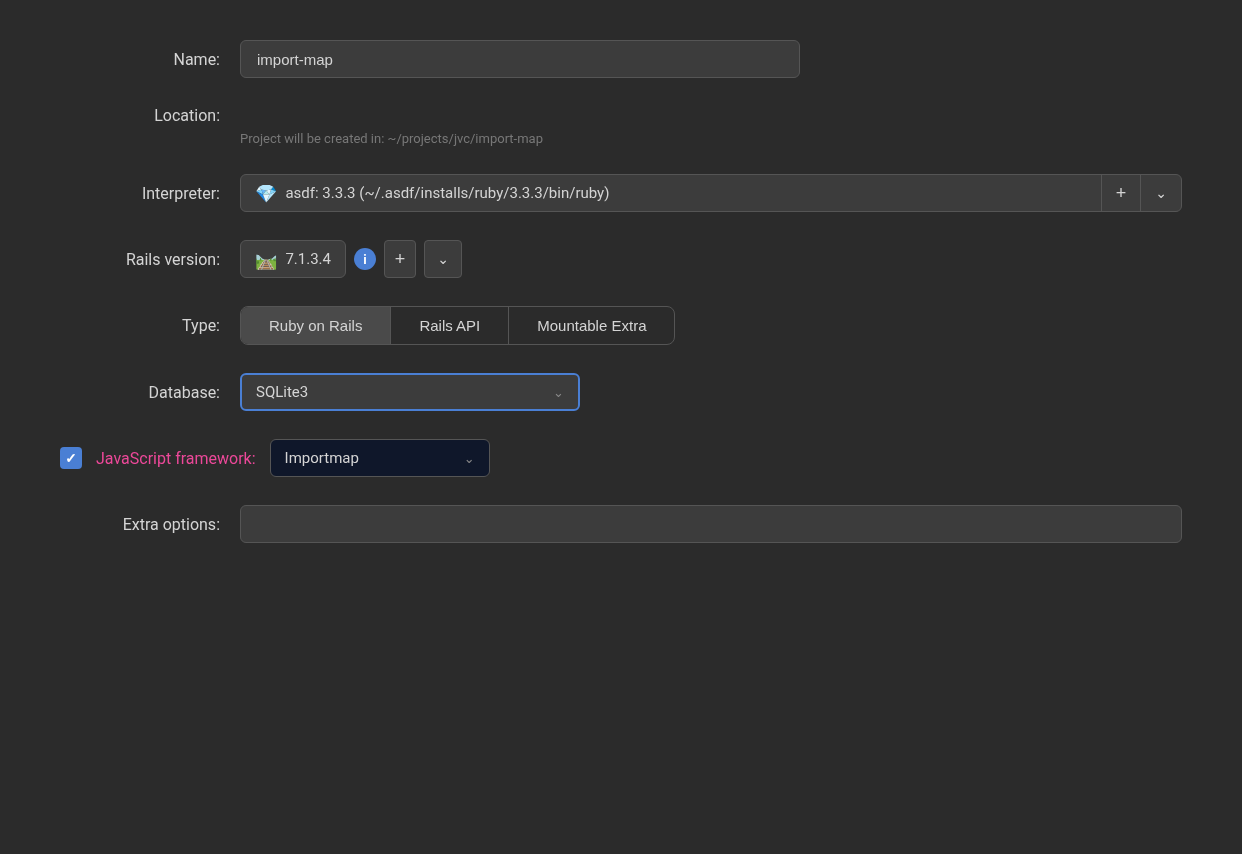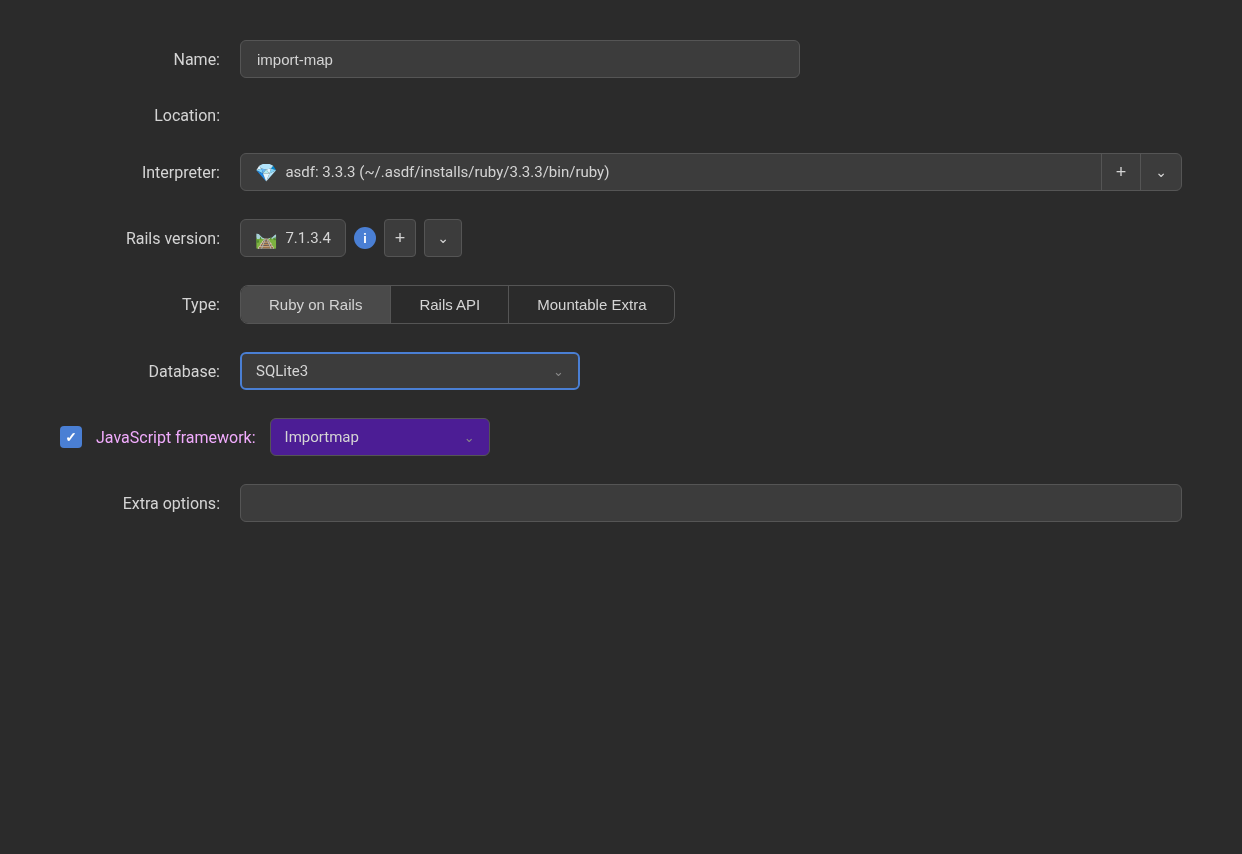--- a/index.html
+++ b/index.html
@@ -284,29 +284,29 @@
     }
 
     .checkmark {
       color: white;
       font-size: 14px;
       font-weight: bold;
     }
 
     .js-framework-label {
       font-size: 16px;
-      color: #f0abfc;
+      color: #ec4899;
     }
 
     .js-framework-dropdown {
       display: flex;
       align-items: center;
       border: 1px solid #555;
       border-radius: 6px;
-      background-color: #4c1d95;
+      background-color: #0f172a;
       height: 38px;
       padding: 0 14px;
       gap: 10px;
       width: 220px;
       cursor: pointer;
     }
 
     .js-framework-text {
       flex: 1;
       font-size: 15px;
@@ -324,20 +324,21 @@
 
   <div class="form-row">
     <label class="form-label">Name:</label>
     <input class="form-input name-input" type="text" value="import-map" style="">
   </div>
 
   <div class="form-row-with-hint">
     <div class="form-row">
       <label class="form-label">Location:</label>
     </div>
+    <div class="hint-text">Project will be created in: ~/projects/jvc/import-map</div>
   </div>
 
   <div class="form-row">
     <label class="form-label">Interpreter:</label>
     <div class="interpreter-wrapper">
       <div class="interpreter-main">
         <span class="ruby-gem-icon">💎</span>
         <span>asdf: 3.3.3 (~/.asdf/installs/ruby/3.3.3/bin/ruby)</span>
       </div>
       <button class="interpreter-add-btn">

